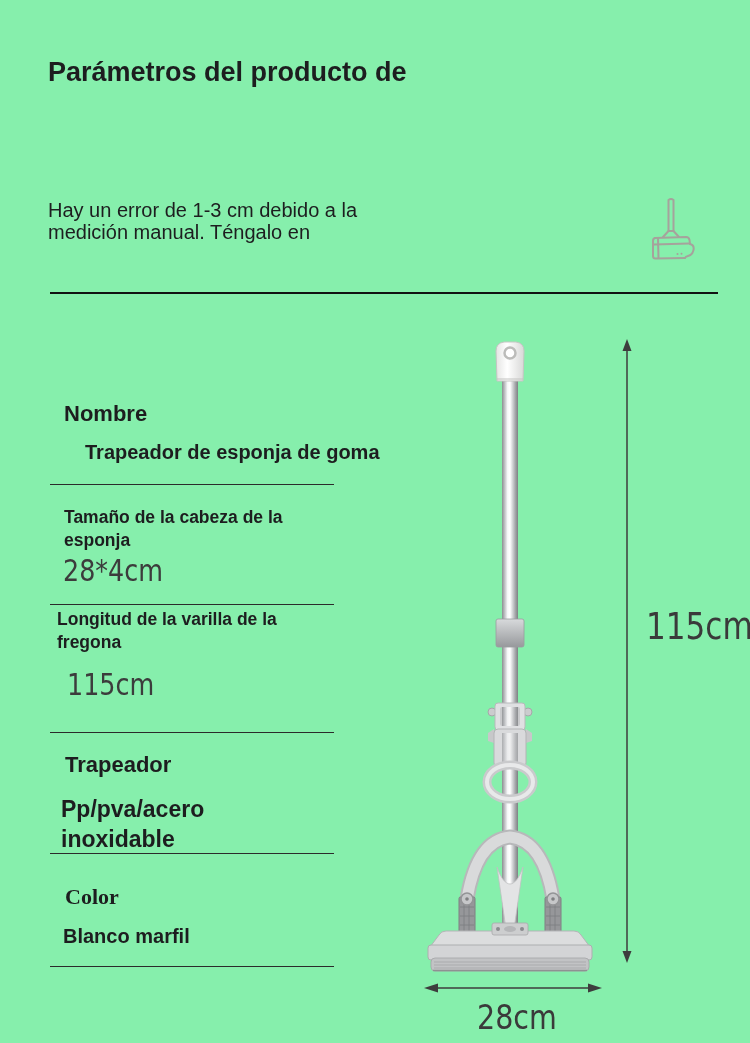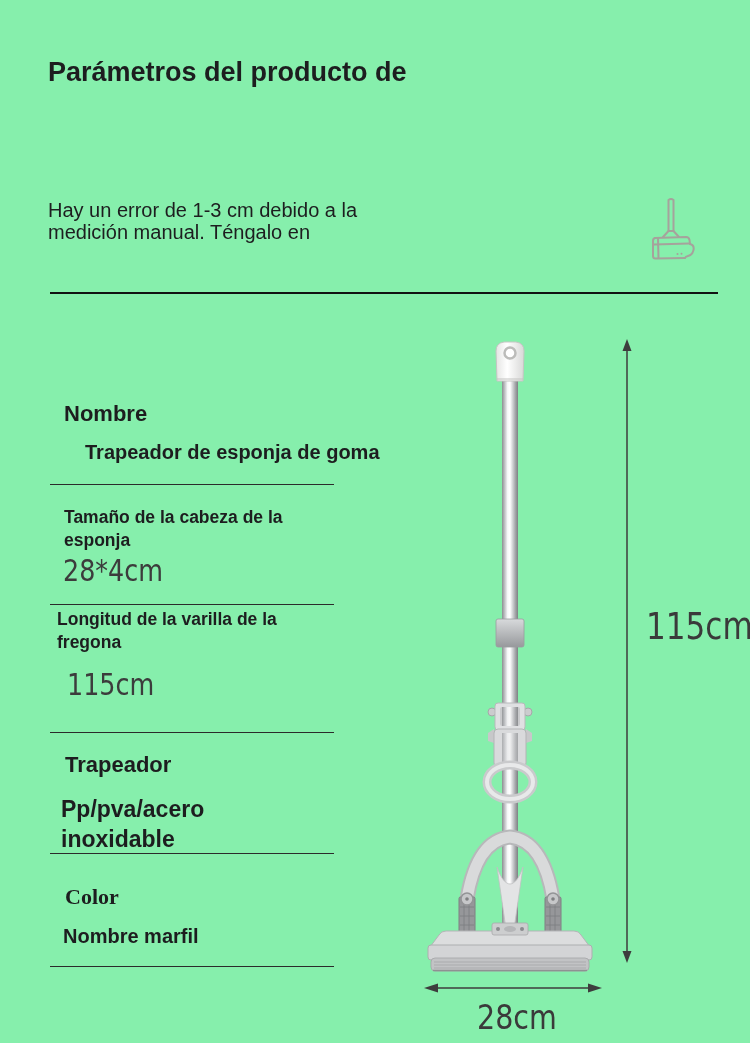--- a/index.html
+++ b/index.html
@@ -80,21 +80,21 @@
 
   <div class="spec-label lbl-sm" style="left:57px; top:608px; width:272px;">Longitud de la varilla de la fregona</div>
   <div class="spec-value val-measure" style="left:67px; top:666px;">115cm</div>
   <div class="spec-divider" style="top:732px;"></div>
 
   <div class="spec-label lbl-lg" style="left:65px; top:751px;">Trapeador</div>
   <div class="spec-value val-bold-lg" style="left:61px; top:794px; width:230px;">Pp/pva/acero inoxidable</div>
   <div class="spec-divider" style="top:853px;"></div>
 
   <div class="spec-label lbl-lg" style="left:65px; top:883px;font-family:Liberation Serif, serif;">Color</div>
-  <div class="spec-value val-bold-md" style="left:63px; top:923px; width:300px;">Nombre marfil</div>
+  <div class="spec-value val-bold-md" style="left:63px; top:923px; width:300px;">Blanco marfil</div>
   <div class="spec-divider" style="top:966px;"></div>
 
   <div class="diagram">
     <svg width="320" height="700" viewBox="0 0 320 700" fill="none">
       <defs>
         <linearGradient id="poleGrad" x1="0" y1="0" x2="1" y2="0">
           <stop offset="0" stop-color="#8c8e91"></stop>
           <stop offset="0.15" stop-color="#b9bbbe"></stop>
           <stop offset="0.35" stop-color="#f8f9fa"></stop>
           <stop offset="0.5" stop-color="#ffffff"></stop>

